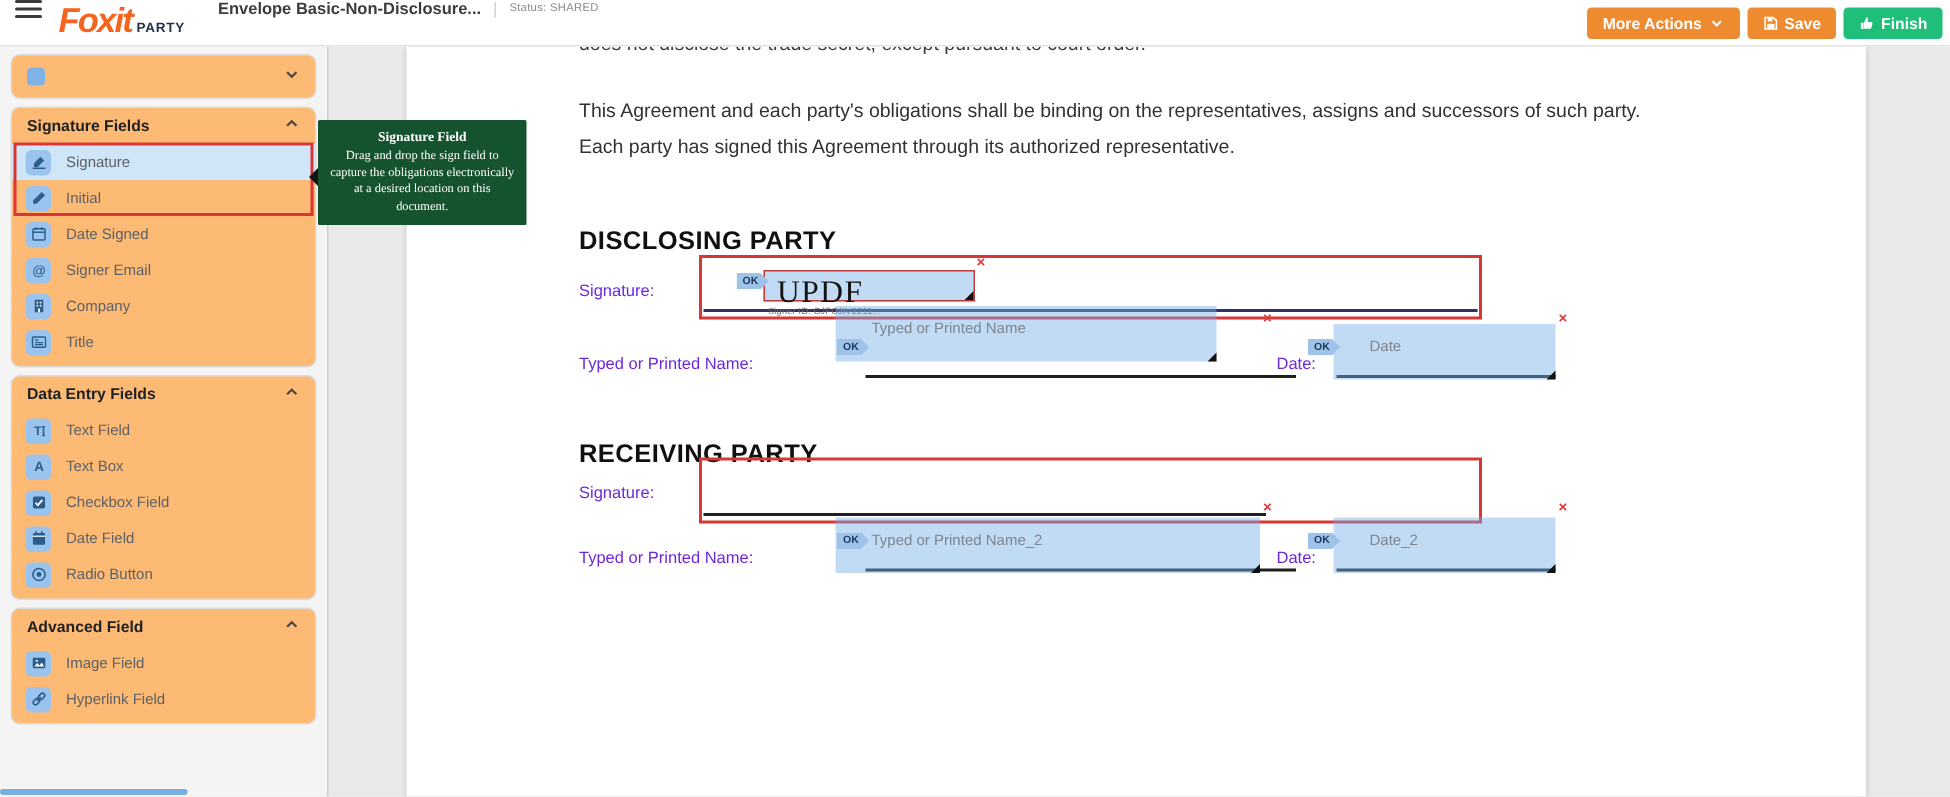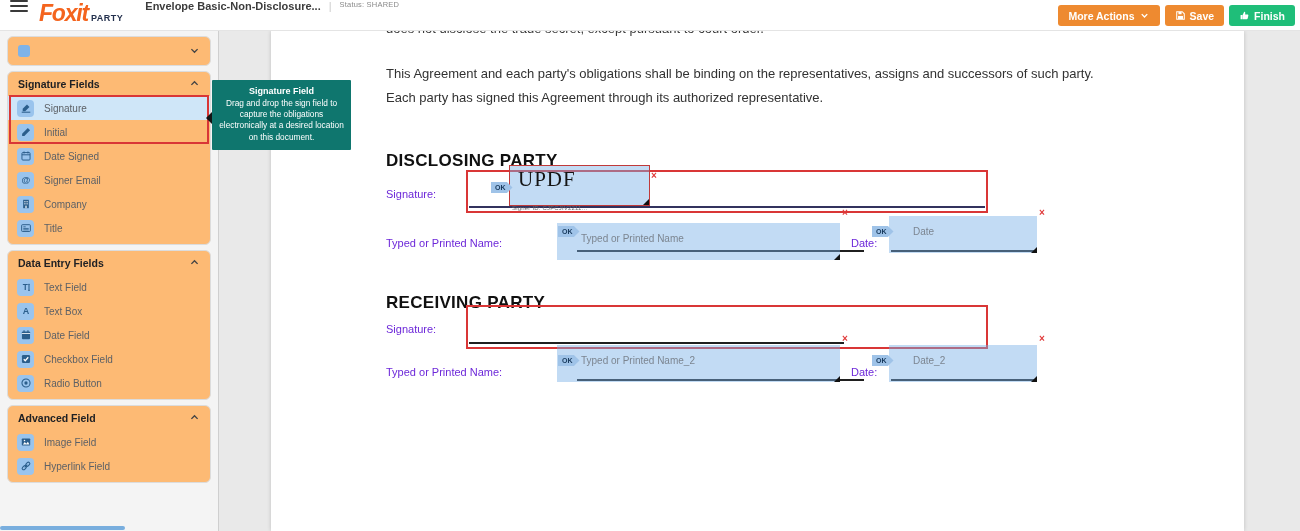--- a/index.html
+++ b/index.html
@@ -41,22 +41,22 @@
   .icon-sq { width:17px; height:17px; border-radius:4px; background:#9ac4ed; display:flex;
     align-items:center; justify-content:center; flex:0 0 auto; }
   .icon-sq svg { width:12px; height:12px; }
   .item-label { font-size:10px; color:#5d6166; }
   .card-pad { padding-bottom:4px; }
   .red-group { position:absolute; left:1px; right:1px; top:23px; height:49px;
     border:2px solid #d93636; pointer-events:none; z-index:5; }
   .hscroll { position:absolute; left:0; bottom:1px; width:125px; height:4px; background:#79aede; border-radius:2px; }
 
   
-  .tooltip { position:absolute; left:212px; top:80px; width:139px; background:#0f766e; color:#fff;
-    padding:6px 7px 7px; text-align:center; z-index:40; border-radius:1px; }
+  .tooltip { position:absolute; left:212px; top:80px; width:139px; background:#14532d; color:#fff;
+    padding:6px 7px 7px; text-align:center; z-index:40; border-radius:1px;font-family:Liberation Serif, serif; }
   .tooltip-title { font-size:9px; font-weight:700; margin-bottom:2px; }
   .tooltip-body { font-size:8.3px; line-height:1.35; }
   .tooltip-arrow { position:absolute; left:-6px; top:32px; width:0; height:0;
     border-top:6px solid transparent; border-bottom:6px solid transparent; border-right:6px solid #141414; }
 
   
   .canvas { position:absolute; left:218px; top:31px; width:1082px; height:500px; background:#e9e9e9;
     border-left:1px solid #cfcfcf; }
   .page { position:absolute; left:52px; top:0; width:973px; height:500px; background:#fff;
     box-shadow:0 0 4px rgba(0,0,0,.18); overflow:hidden; }
@@ -218,35 +218,35 @@
           <span class="icon-sq">
             <svg viewBox="0 0 16 16">
               <text x="8" y="12.2" text-anchor="middle" font-size="12" font-weight="bold" fill="#2b5e8c">A</text>
             </svg>
           </span>
           <span class="item-label">Text Box</span>
         </div>
         <div class="item">
           <span class="icon-sq">
             <svg viewBox="0 0 16 16">
+              <rect x="2.6" y="2.6" width="10.8" height="10.8" rx="1.6" fill="#2b5e8c"></rect>
+              <path d="M5 8.3l2 2 4-4.6" stroke="#fff" stroke-width="1.7" fill="none"></path>
+            </svg>
+          </span>
+          <span class="item-label">Checkbox Field</span>
+        </div>
+        <div class="item">
+          <span class="icon-sq">
+            <svg viewBox="0 0 16 16">
               <rect x="2.6" y="3.2" width="10.8" height="10.4" rx="1.2" fill="#2b5e8c"></rect>
               <path d="M5.4 1.6v2.4M10.6 1.6v2.4" stroke="#2b5e8c" stroke-width="1.5"></path>
               <rect x="2.6" y="5.4" width="10.8" height="1.1" fill="#fff"></rect>
             </svg>
           </span>
           <span class="item-label">Date Field</span>
-        </div>
-        <div class="item">
-          <span class="icon-sq">
-            <svg viewBox="0 0 16 16">
-              <rect x="2.6" y="2.6" width="10.8" height="10.8" rx="1.6" fill="#2b5e8c"></rect>
-              <path d="M5 8.3l2 2 4-4.6" stroke="#fff" stroke-width="1.7" fill="none"></path>
-            </svg>
-          </span>
-          <span class="item-label">Checkbox Field</span>
         </div>
         <div class="item">
           <span class="icon-sq">
             <svg viewBox="0 0 16 16">
               <circle cx="8" cy="8" r="5.4" fill="none" stroke="#2b5e8c" stroke-width="1.4"></circle>
               <circle cx="8" cy="8" r="2.2" fill="#2b5e8c"></circle>
             </svg>
           </span>
           <span class="item-label">Radio Button</span>
         </div>
@@ -296,31 +296,31 @@
 
     <div class="doc-text clip-line">does not disclose the trade secret, except pursuant to court order.</div>
     <div class="doc-text para">This Agreement and each party's obligations shall be binding on the representatives, assigns and successors of such party. Each party has signed this Agreement through its authorized representative.</div>
 
     <div class="doc-h" style="top:120px;">DISCLOSING PARTY</div>
     <div class="doc-label" style="left:115px; top:157px;">Signature:</div>
 
     <div class="red-box" style="left:195px; top:139px; width:522px; height:43px;"></div>
     <div class="uline uline-navy" style="left:198px; top:175px; width:516px;"></div>
 
-    <div class="field sig-field" style="left:238px; top:134px; width:141px; height:41px;">
+    <div class="field sig-field" style="left:238px; top:149px; width:141px; height:21px;">
       <div class="sig-value">UPDF</div>
       <div class="handle"></div>
     </div>
     <span class="ok-badge" style="left:220px; top:151px;">OK</span>
     <span class="signer-id" style="left:241px; top:174px;">Signer ID: CJFCJIV2211...</span>
     <span class="close-x" style="left:380px; top:140px;">×</span>
 
     <div class="doc-label" style="left:115px; top:206px;">Typed or Printed Name:</div>
     <div class="uline" style="left:306px; top:219px; width:287px;"></div>
-    <div class="field" style="left:286px; top:192px; width:283px; height:37px;">
+    <div class="field" style="left:286px; top:173px; width:254px; height:37px;">
       <span class="field-ph">Typed or Printed Name</span>
       <div class="handle"></div>
     </div>
     <span class="ok-badge" style="left:287px; top:195px;">OK</span>
     <span class="close-x" style="left:571px; top:177px;">×</span>
 
     <div class="doc-label" style="left:580px; top:206px;">Date:</div>
     <div class="uline" style="left:620px; top:219px; width:146px;"></div>
     <div class="field" style="left:618px; top:185px; width:148px; height:37px;">
       <span class="field-ph">Date</span>

